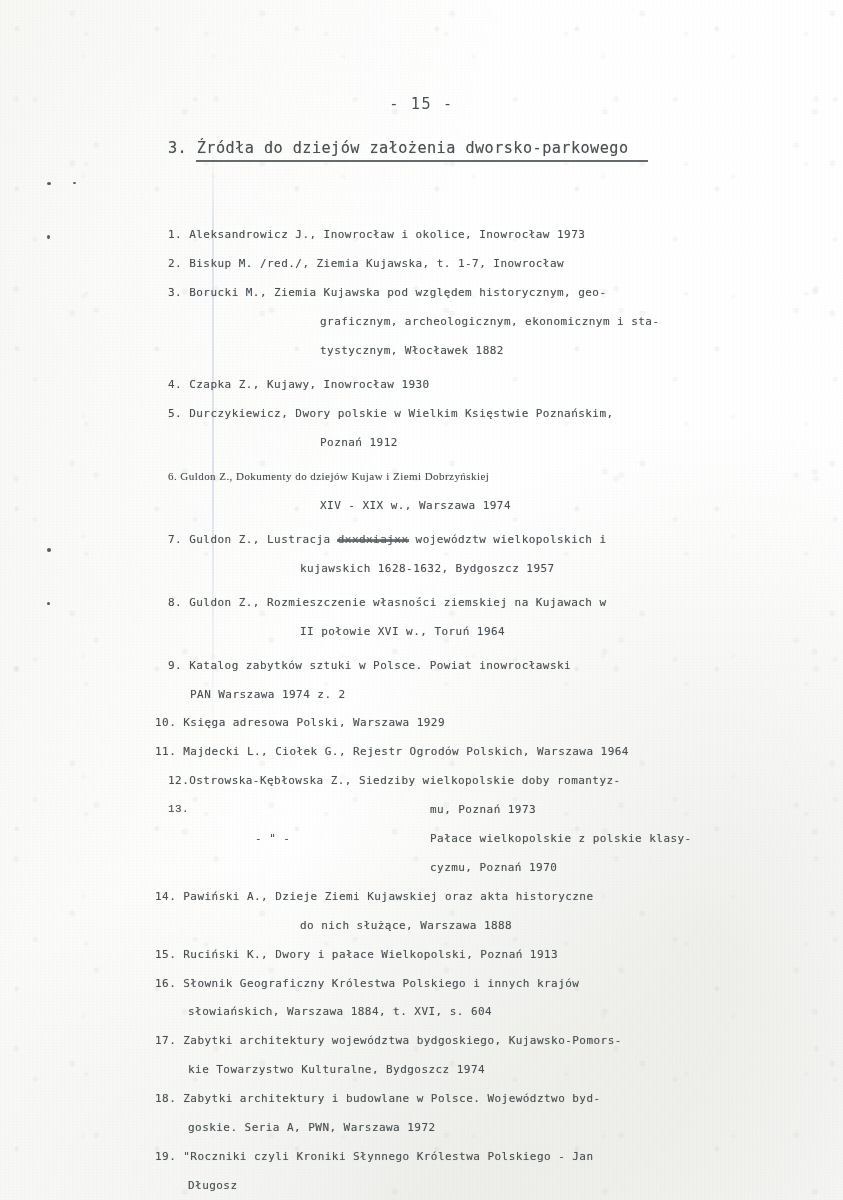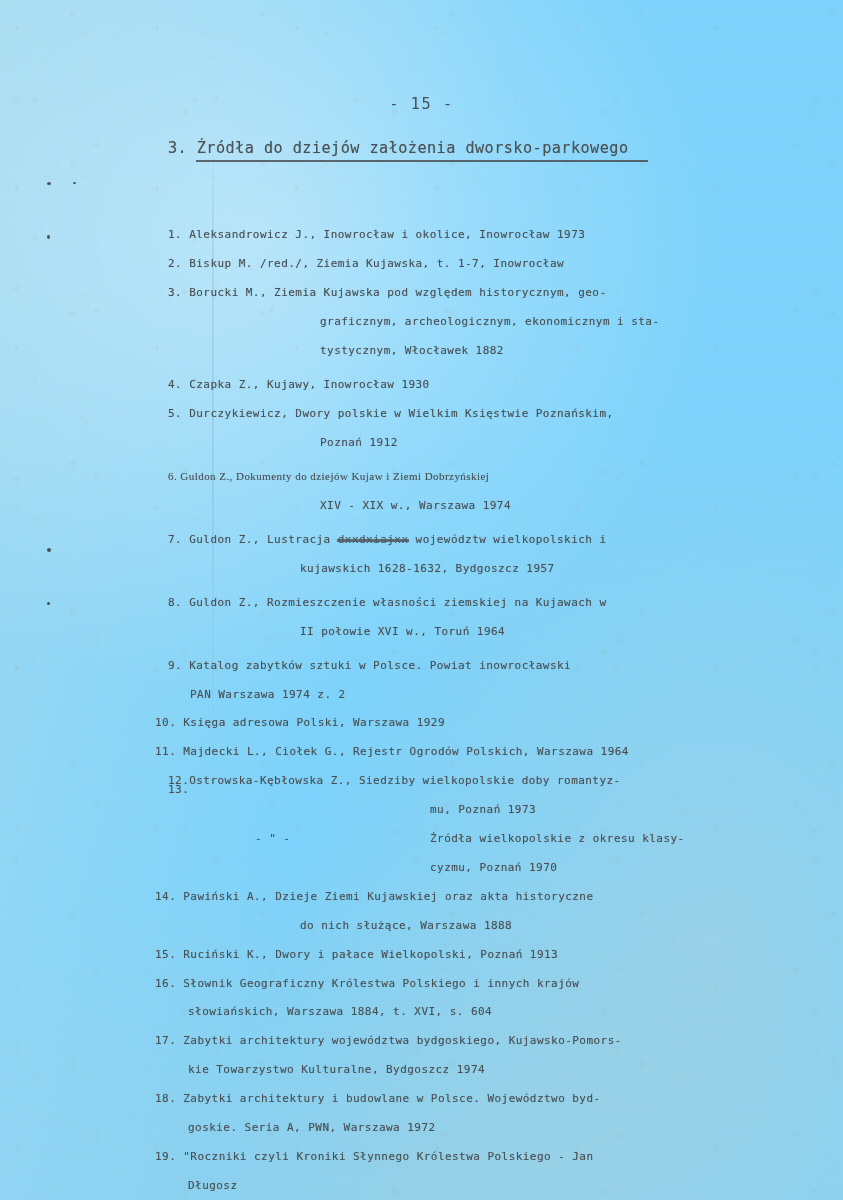--- a/index.html
+++ b/index.html
@@ -8,21 +8,21 @@
     padding: 0;
     background: #6a6a6a;
   }
 
   
   #page {
     position: relative;
     width: 843px;
     height: 1200px;
     margin: 0 auto;
-    background-color: #7dd3fc;
+    background-color: #ffffff;
     overflow: hidden;
     font-family: "DejaVu Sans Mono", "Liberation Mono", monospace;
     color: #4a5053;
     -webkit-font-smoothing: antialiased;
   }
 
   
   #paper-grain {
     position: absolute;
     inset: 0;
@@ -177,23 +177,23 @@
       <div class="ln" style="left: 168px; top: 533.606px;"><span>7. Guldon Z., Lustracja </span><span class="struck">dxxdxiajxx</span><span> województw wielkopolskich i</span></div>
       <div class="ln" style="left: 300px; top: 562.506px;">kujawskich 1628-1632, Bydgoszcz 1957</div>
       <div class="ln" style="left: 168px; top: 596.608px;">8. Guldon Z., Rozmieszczenie własności ziemskiej na Kujawach w</div>
       <div class="ln" style="left: 300px; top: 625.508px;">II połowie XVI w., Toruń 1964</div>
       <div class="ln" style="left: 168px; top: 659.61px;">9. Katalog zabytków sztuki w Polsce. Powiat inowrocławski</div>
       <div class="ln" style="left: 190px; top: 688.51px;">PAN Warszawa 1974 z. 2</div>
       <div class="ln" style="left: 155px; top: 717.41px;">10. Księga adresowa Polski, Warszawa 1929</div>
       <div class="ln" style="left: 155px; top: 746.31px;">11. Majdecki L., Ciołek G., Rejestr Ogrodów Polskich, Warszawa 1964</div>
       <div class="ln" style="left: 168px; top: 775.21px;">12.Ostrowska-Kębłowska Z., Siedziby wielkopolskie doby romantyz-</div>
       <div class="ln" style="left: 430px; top: 804.11px;">mu, Poznań 1973</div>
-      <div class="ln" style="left: 168px; top: 784px;">13.</div>
+      <div class="ln" style="left: 168px; top: 804px; font-family: Liberation Mono, monospace;">13.</div>
       <div class="ln" style="left: 255px; top: 833.01px;">- " -</div>
-      <div class="ln" style="left: 430px; top: 833.01px;">Źródła wielkopolskie z okresu klasy-</div>
+      <div class="ln" style="left: 430px; top: 833.01px;">Pałace wielkopolskie z polskie klasy-</div>
       <div class="ln" style="left: 430px; top: 861.91px;">cyzmu, Poznań 1970</div>
       <div class="ln" style="left: 155px; top: 890.81px;">14. Pawiński A., Dzieje Ziemi Kujawskiej oraz akta historyczne</div>
       <div class="ln" style="left: 300px; top: 919.71px;">do nich służące, Warszawa 1888</div>
       <div class="ln" style="left: 155px; top: 948.61px;">15. Ruciński K., Dwory i pałace Wielkopolski, Poznań 1913</div>
       <div class="ln" style="left: 155px; top: 977.51px;">16. Słownik Geograficzny Królestwa Polskiego i innych krajów</div>
       <div class="ln" style="left: 188px; top: 1006.41px;">słowiańskich, Warszawa 1884, t. XVI, s. 604</div>
       <div class="ln" style="left: 155px; top: 1035.31px;">17. Zabytki architektury województwa bydgoskiego, Kujawsko-Pomors-</div>
       <div class="ln" style="left: 188px; top: 1064.21px;">kie Towarzystwo Kulturalne, Bydgoszcz 1974</div>
       <div class="ln" style="left: 155px; top: 1093.11px;">18. Zabytki architektury i budowlane w Polsce. Województwo byd-</div>
       <div class="ln" style="left: 188px; top: 1122.01px;">goskie. Seria A, PWN, Warszawa 1972</div>

